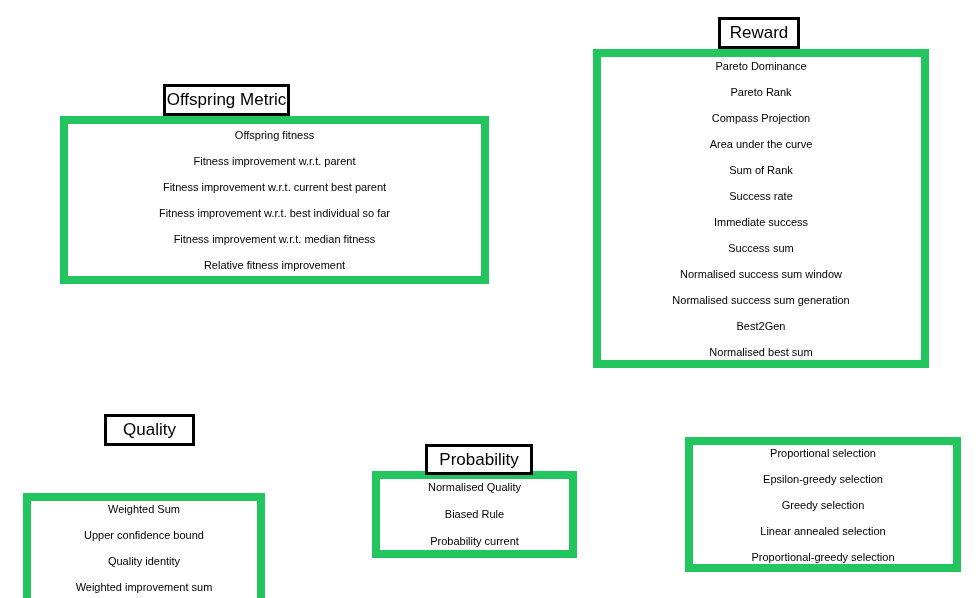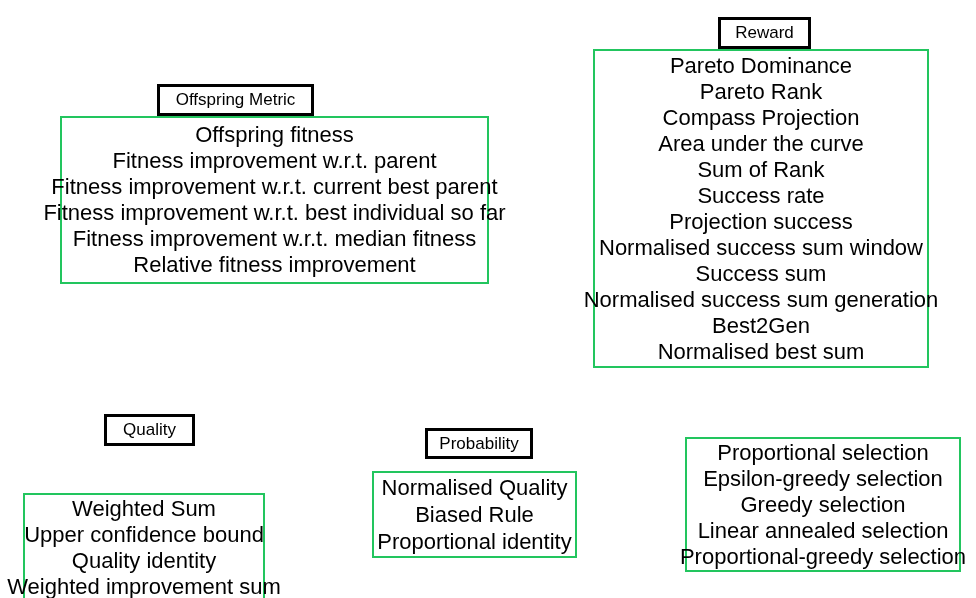--- a/index.html
+++ b/index.html
@@ -23,49 +23,49 @@
     display: flex;
     align-items: center;
     justify-content: center;
     font-size: 17px;
     white-space: nowrap;
     z-index: 2;
   }
   .body-box {
     position: absolute;
     box-sizing: border-box;
-    border: 2px solid #22c55e;
+    border: 8px solid #22c55e;
     background: #ffffff;
     display: flex;
     flex-direction: column;
     justify-content: center;
     align-items: center;
     text-align: center;
-    font-size: 22px;
+    font-size: 11px;
     z-index: 1;
   }
   .body-box .item {
     line-height: 26px;
     white-space: nowrap;
   }
 
   
-  #offspring-title { left: 157px; top: 84px;  width: 157px; height: 32px; }
+  #offspring-title { left: 163px; top: 84px;  width: 127px; height: 32px; }
   #offspring-body  { left: 60px;  top: 116px; width: 429px; height: 168px; }
 
   
-  #reward-title { left: 718px; top: 17px; width: 93px;  height: 32px; }
+  #reward-title { left: 718px; top: 17px; width: 82px;  height: 32px; }
   #reward-body  { left: 593px; top: 49px; width: 336px; height: 319px; }
 
   
   #quality-title { left: 104px; top: 414px; width: 91px;  height: 32px; }
   #quality-body  { left: 23px;  top: 446px; width: 242px; height: 136px; margin-top: 47px; }
 
   
-  #probability-title { left: 425px; top: 428px; width: 108px; height: 31px; }
+  #probability-title { left: 425px; top: 444px; width: 108px; height: 31px; }
   #probability-body  { left: 372px; top: 471px; width: 205px; height: 87px; }
   #probability-body .item { line-height: 27px; }
 
   
   #selection-title { left: 772px; top: 404px; width: 108px; height: 33px; }
   #selection-body  { left: 685px; top: 437px; width: 276px; height: 135px; }
 </style>
 </head>
 <body>
 
@@ -82,42 +82,42 @@
     </div>
 
   <div class="title-box" id="reward-title">Reward</div>
   <div class="body-box" id="reward-body">
       <div class="item">Pareto Dominance</div>
       <div class="item">Pareto Rank</div>
       <div class="item">Compass Projection</div>
       <div class="item">Area under the curve</div>
       <div class="item">Sum of Rank</div>
       <div class="item">Success rate</div>
-      <div class="item">Projection success</div>
+      <div class="item">Immediate success</div>
+      <div class="item">Success sum</div>
       <div class="item">Normalised success sum window</div>
-      <div class="item">Success sum</div>
       <div class="item">Normalised success sum generation</div>
       <div class="item">Best2Gen</div>
       <div class="item">Normalised best sum</div>
     </div>
 
   <div class="title-box" id="quality-title">Quality</div>
   <div class="body-box" id="quality-body">
       <div class="item">Weighted Sum</div>
       <div class="item">Upper confidence bound</div>
       <div class="item">Quality identity</div>
       <div class="item">Weighted improvement sum</div>
       <div class="item">Bellman equation</div>
     </div>
 
   <div class="title-box" id="probability-title">Probability</div>
   <div class="body-box" id="probability-body">
       <div class="item">Normalised Quality</div>
       <div class="item">Biased Rule</div>
-      <div class="item">Proportional identity</div>
+      <div class="item">Probability current</div>
     </div>
 
   <div class="body-box" id="selection-body">
       <div class="item">Proportional selection</div>
       <div class="item">Epsilon-greedy selection</div>
       <div class="item">Greedy selection</div>
       <div class="item">Linear annealed selection</div>
       <div class="item">Proportional-greedy selection</div>
     </div>
 

